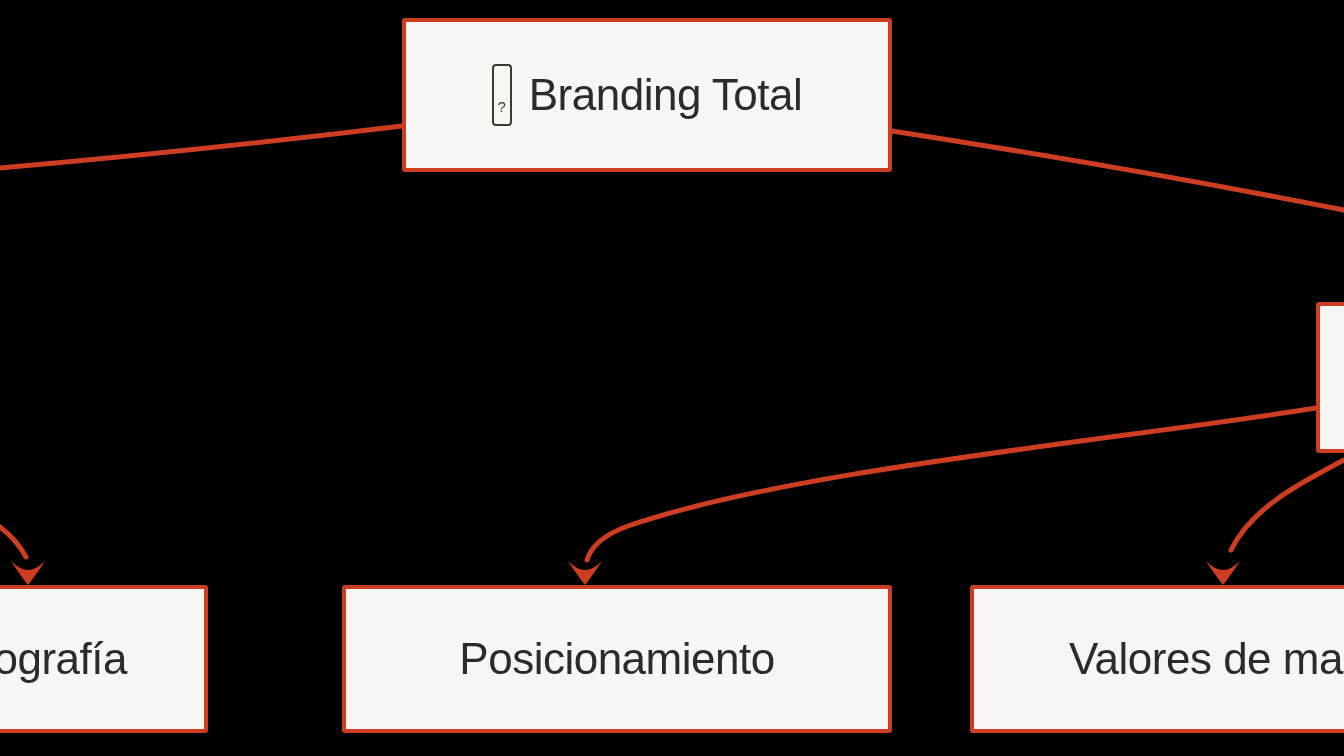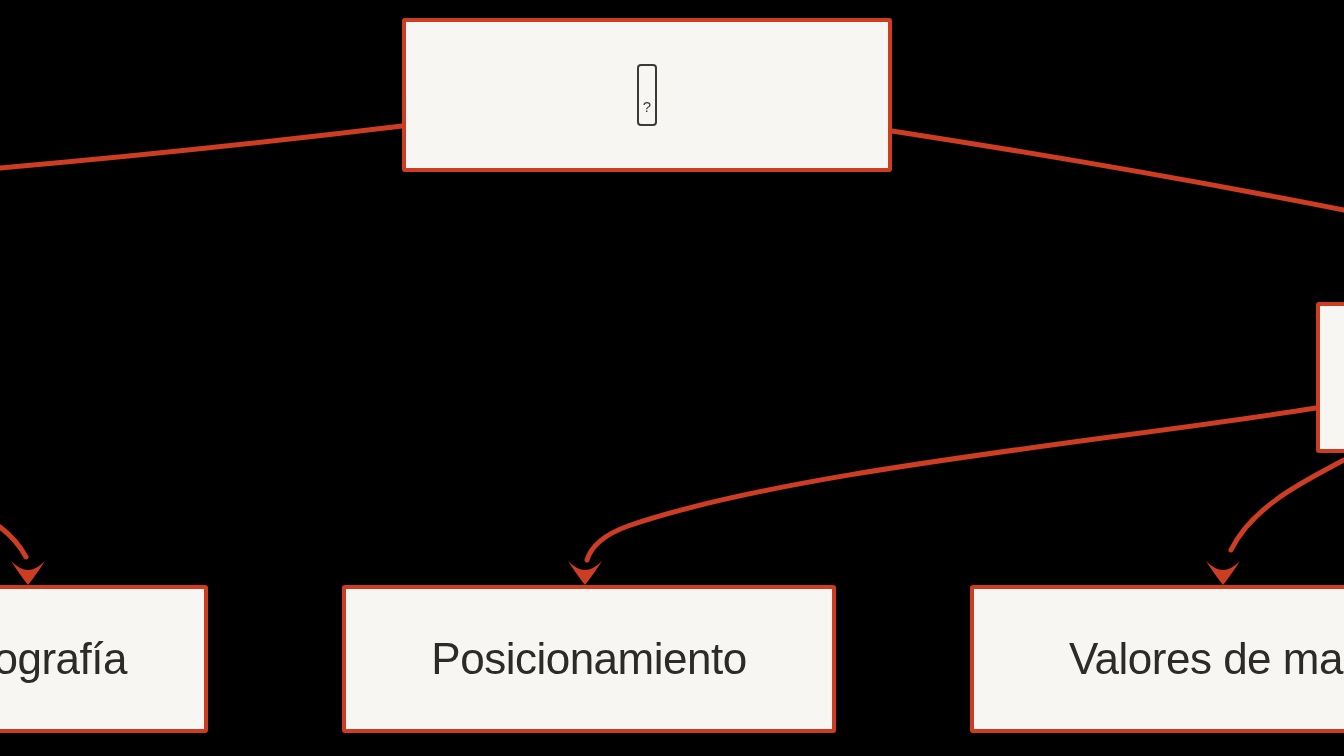--- a/index.html
+++ b/index.html
@@ -43,21 +43,21 @@
     display: flex;
     align-items: center;
     justify-content: center;
     color: var(--text);
     font-size: 44px;
     letter-spacing: -0.5px;
     white-space: nowrap;
   }
   .node-root   { left: 402px;  top: 18px;  width: 490px; height: 154px; gap: 17px; }
   .node-left   { left: -160px; top: 585px; width: 368px; height: 148px; justify-content: flex-end; padding-right: 77px; }
-  .node-center { left: 342px;  top: 585px; width: 494px; height: 148px; }
+  .node-center { left: 342px;  top: 585px; width: 550px; height: 148px; }
   .node-right  { left: 970px;  top: 585px; width: 498px; height: 148px; justify-content: flex-start; padding-left: 95px; }
   .node-side   { left: 1316px; top: 302px; width: 280px; height: 151px; }
   .tofu-icon {
     box-sizing: border-box;
     width: 20px; height: 62px;
     border: 2.5px solid var(--icon-border);
     border-radius: 4px;
     display: flex;
     justify-content: center;
     align-items: flex-end;
@@ -87,20 +87,21 @@
     <path class="arrowhead" transform="translate(1223,583)" d="M 0 2 Q -8 -8 -17 -22 Q -8 -13 0 -13 Q 8 -13 17 -22 Q 8 -8 0 2 Z"></path>
 
     <path class="edge" d="M 0 527 Q 17 540 26 557"></path>
     <path class="arrowhead" transform="translate(28,583)" d="M 0 2 Q -8 -8 -17 -22 Q -8 -13 0 -13 Q 8 -13 17 -22 Q 8 -8 0 2 Z"></path>
   </svg>
 
   <div class="node node-root">
     <span class="tofu-icon">
       <span>?</span>
     </span>
+    <span class="node-label">Branding Total</span>
   </div>
 
   <div class="node node-side">
     <span class="node-label"></span>
   </div>
 
   <div class="node node-left">
     <span class="node-label">ografía</span>
   </div>
 

